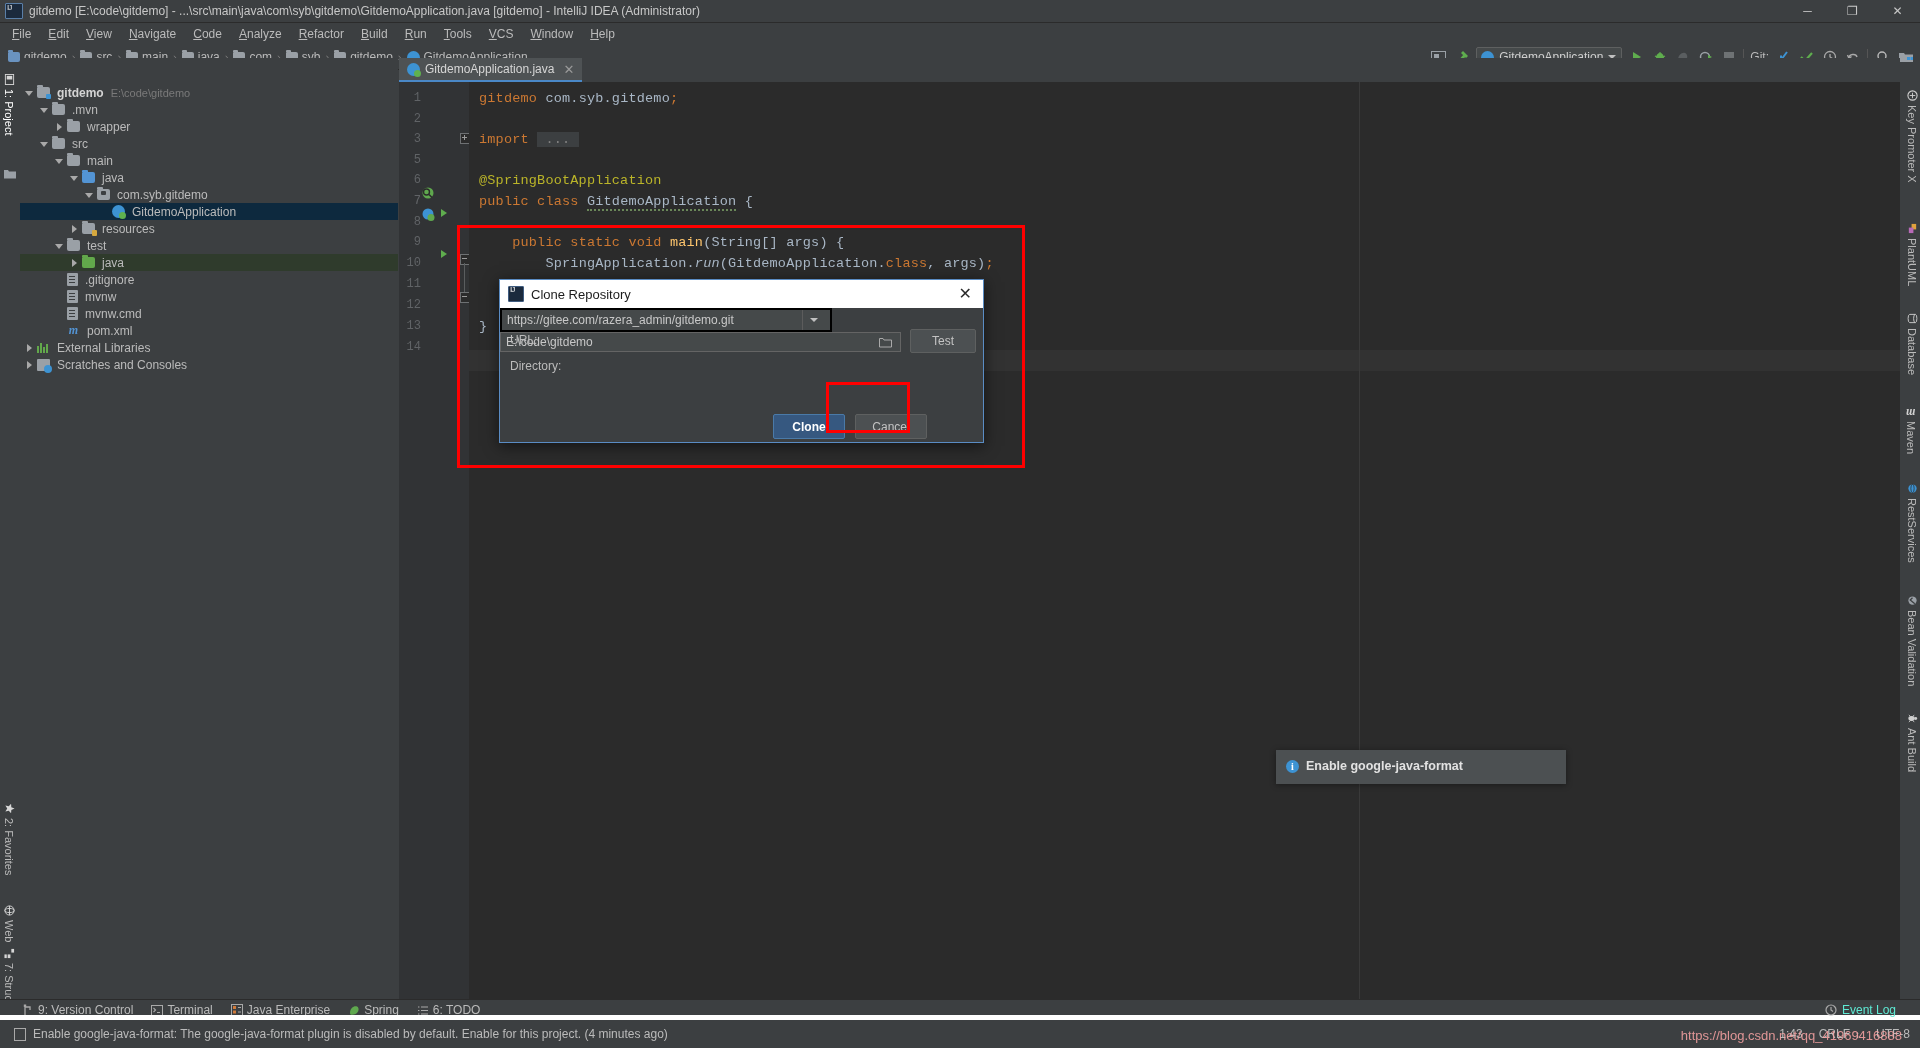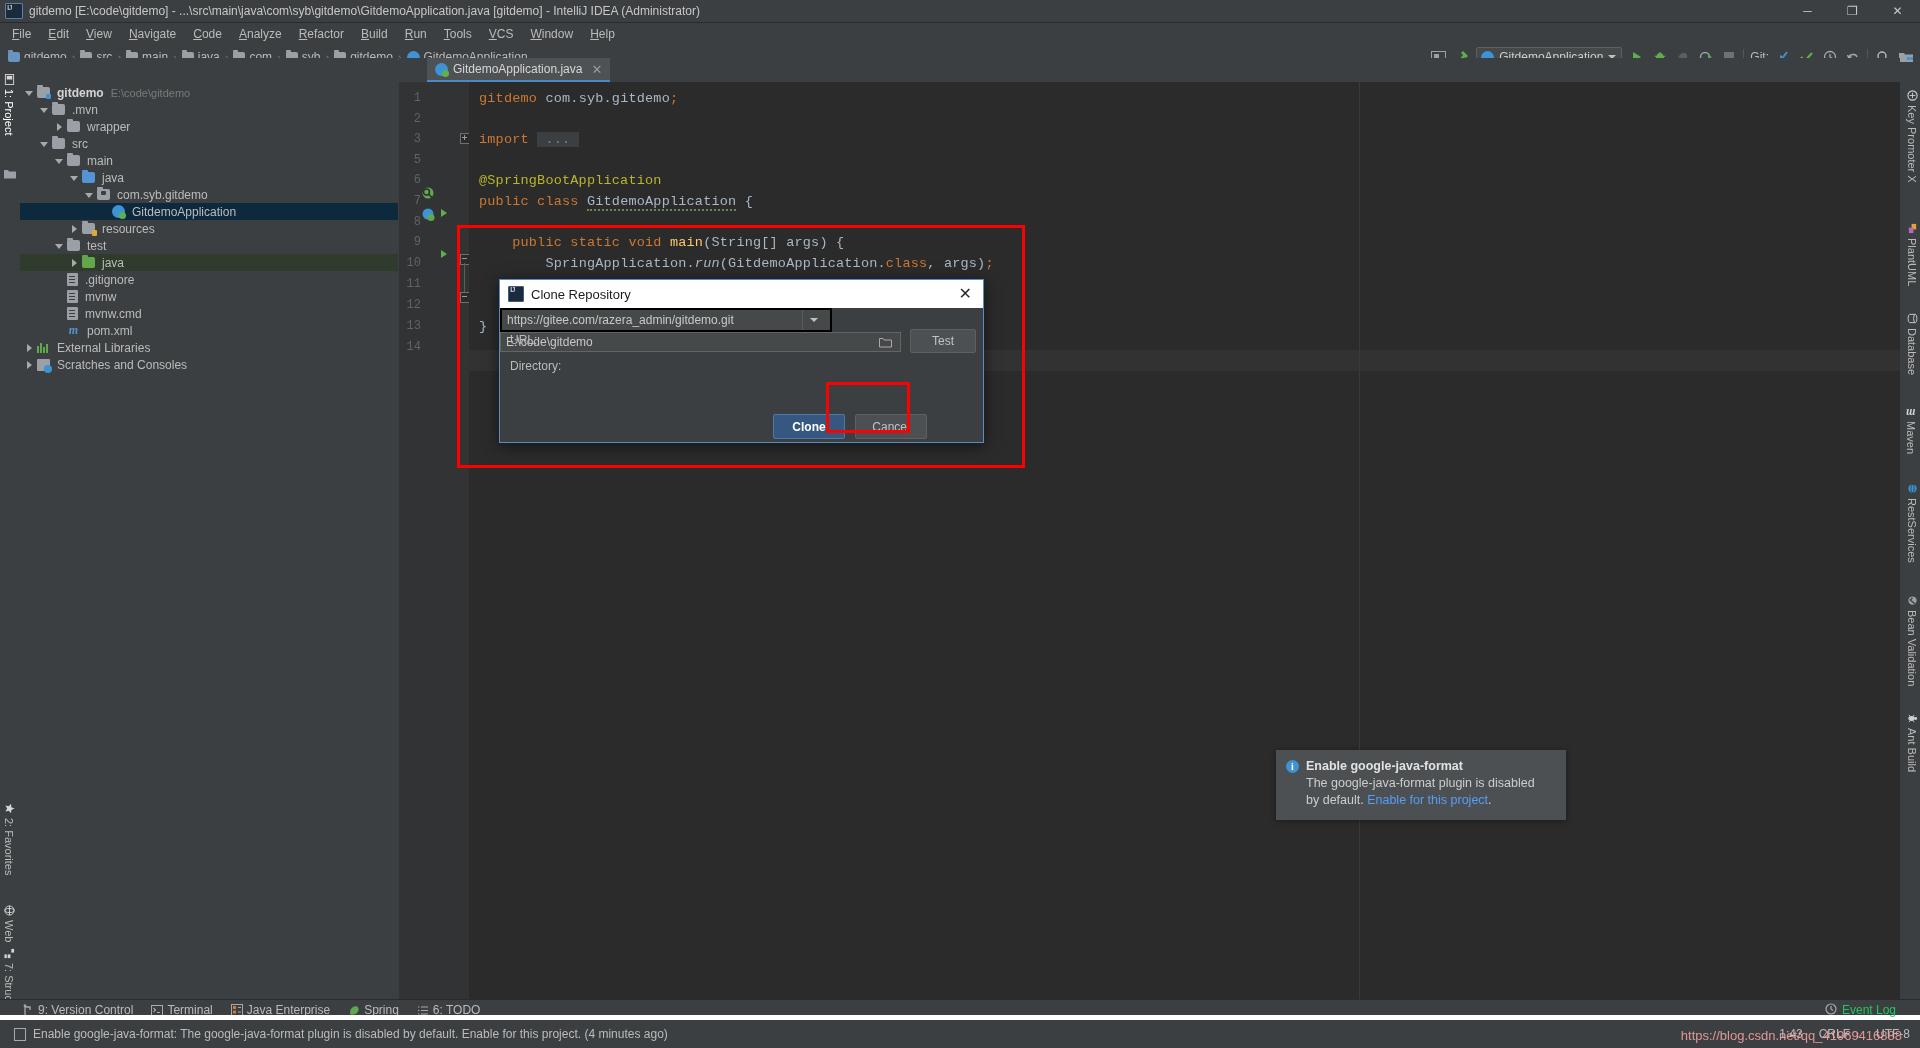--- a/index.html
+++ b/index.html
@@ -116,21 +116,21 @@
   .springico:after{content:"";position:absolute;right:-1px;bottom:-1px;width:7px;height:7px;
                    background:#5fb14f;border-radius:50%;}
   .scrico{width:13px;height:12px;flex:none;background:#9aa0a6;border-radius:1px;position:relative;}
   .scrico:after{content:"";position:absolute;right:-2px;bottom:-2px;width:8px;height:8px;
                 background:#3d93d3;border-radius:50%;}
 
   
   .editor{position:absolute;left:399px;top:58px;right:20px;bottom:28px;background:#2b2b2b;}
   .tabstrip{height:24px;background:#3c3f41;display:flex;align-items:stretch;}
   .tab{display:flex;align-items:center;gap:5px;padding:0 8px;background:#4e5254;
-       border-bottom:2px solid #4a88c7;font-size:12px;color:#d6d6d6;margin-left:28px;}
+       border-bottom:2px solid #4a88c7;font-size:12px;color:#d6d6d6;}
   .tab .x{color:#9a9a9a;font-size:13px;margin-left:4px;}
   .code-area{position:absolute;left:0;right:0;top:24px;bottom:0;background:#2b2b2b;display:flex;}
   .gutter{width:70px;background:#313335;position:relative;flex:none;}
   .gutter-num{position:absolute;right:48px;font-size:12px;color:#606366;text-align:right;
               font-family:"Liberation Mono","DejaVu Sans Mono",monospace;}
   .gmark{position:absolute;}
   .code{position:relative;flex:1;background:#2b2b2b;overflow:hidden;}
   .cl{position:absolute;left:10px;white-space:pre;font-size:13.5px;
       font-family:"Liberation Mono","DejaVu Sans Mono",monospace;letter-spacing:0.2px;}
   .kw{color:#cc7832;}
@@ -740,45 +740,41 @@
         </span>
         <span><u>6</u>: TODO</span>
       </div>
     </div>
 
   <div class="notif" style="left:1276px;top:750px;width:268px;">
     <div class="notif-head">
       <div class="ibadge">i</div>
       <div class="notif-title">Enable google-java-format</div>
     </div>
-    <div class="notif-body">
-      <span>The google-java-format plugin is disabled</span><br>
-      <span>by default. </span><span class="lnk">Enable for this project</span><span>.</span>
-    </div>
   </div>
 
   <div class="statusbar">
     <div class="sb-msg">
       <svg width="12" height="13" viewBox="0 0 12 13">
           <rect x="0.5" y="0.5" width="11" height="12" fill="none" stroke="#a9a9a9"></rect>
         </svg>
       <span>Enable google-java-format: The google-java-format plugin is disabled by default. Enable for this project. (4 minutes ago)</span>
     </div>
     <div class="sb-right">
       <span>1:43</span>
       <span class="evtlog">
         <span>CRLF</span>
         <span style="font-size:10px;">↕</span>
       </span>
       <span>UTF-8</span>
     </div>
     <div class="watermark">https://blog.csdn.net/qq_41969416888</div>
   </div>
 
-  <div style="position:absolute;right:24px;bottom:31px;display:flex;align-items:flex-start;gap:5px;font-size:12px;color:#22c55e;">
+  <div style="position:absolute;right:24px;bottom:31px;display:flex;align-items:center;gap:5px;font-size:12px;color:#5eead4;">
     <svg width="12" height="12" viewBox="0 0 12 12">
         <circle cx="6" cy="6" r="5" fill="none" stroke="#a9a9a9" stroke-width="1.2"></circle>
         <path d="M6 3 L6 6 L8 7.5" stroke="#a9a9a9" stroke-width="1.2" fill="none"></path>
       </svg>
     <span>Event Log</span>
   </div>
 
 </div>
 
 </body></html>

